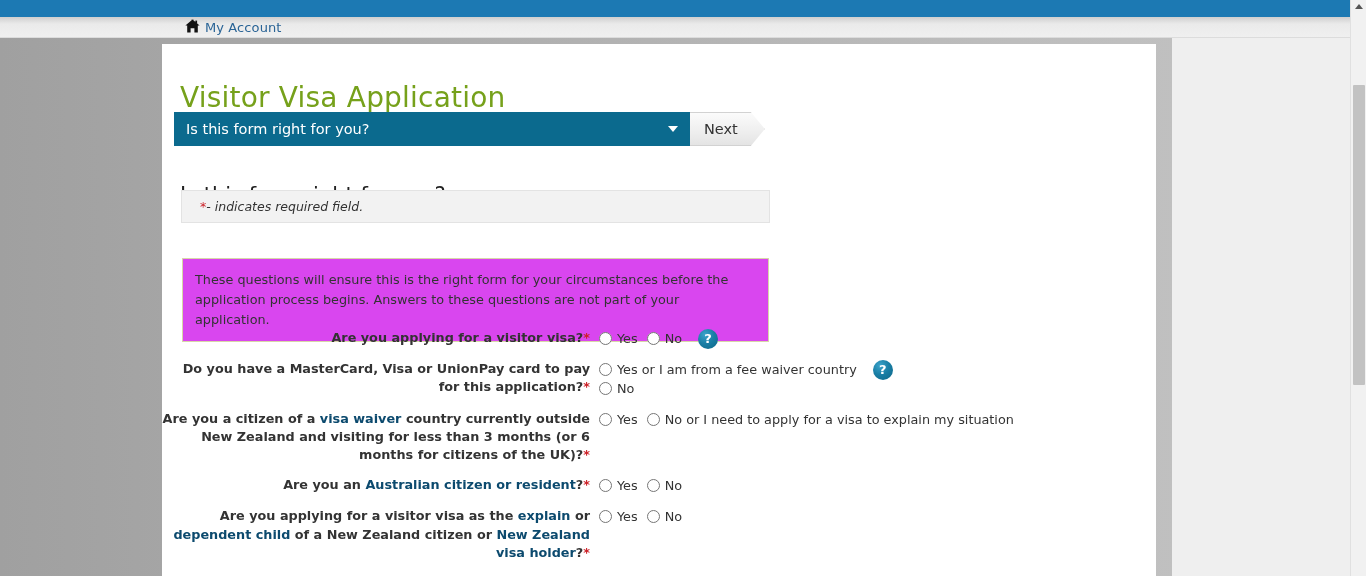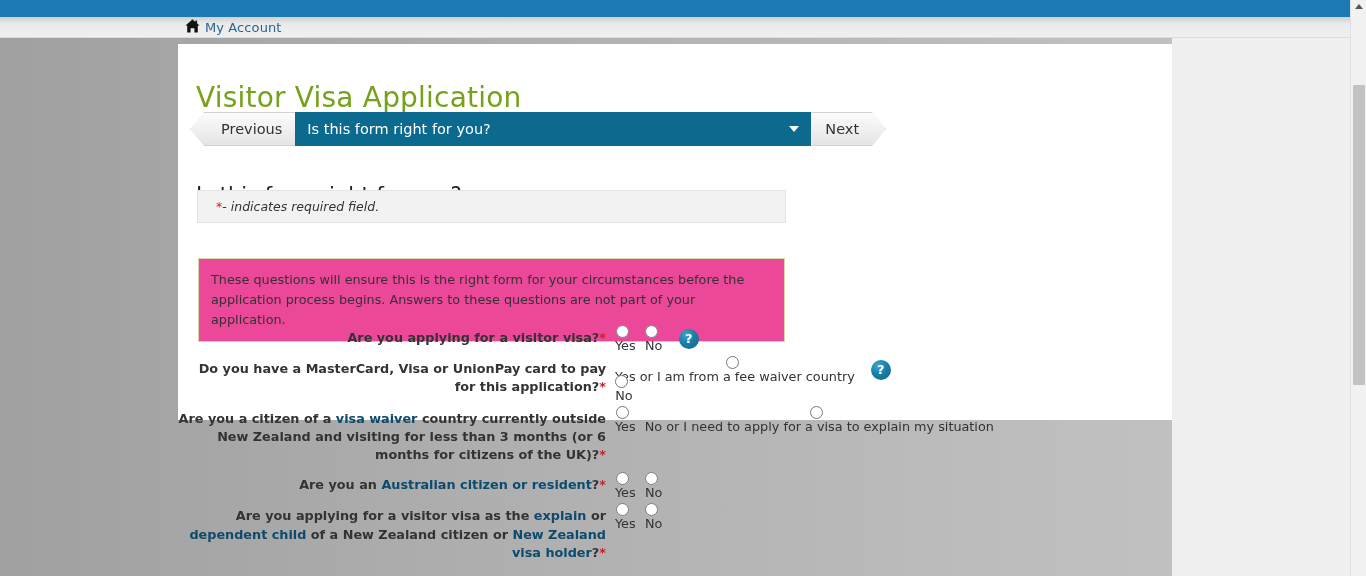--- a/index.html
+++ b/index.html
@@ -59,23 +59,23 @@
   .account-link {
     color: #2a6496;
     font-size: 13px;
     text-decoration: none;
     letter-spacing: .1px;
   }
 
   
   .panel {
     position: absolute;
-    left: 178px; top: 44px;
+    left: 162px; top: 44px;
     width: 994px;
-    height: 376px;
+    height: 532px;
     background: #ffffff;
   }
 
   
   .page-title {
     position: absolute;
     left: 18px; top: 18px;
     font-size: 28px;
     color: #76a11b;
     font-weight: normal;
@@ -157,21 +157,21 @@
     color: #333;
   }
   .asterisk { color: #cc2027; font-style: normal; }
 
   
   .info-box {
     position: absolute;
     left: 20px; top: 214px;
     width: 587px;
     box-sizing: border-box;
-    background: #ec4899;
+    background: #d946ef;
     border: 1px solid #d8d6a8;
     padding: 11px 26px 12px 12px;
     font-size: 12.8px;
     color: #333;
     line-height: 1.55;
   }
 
   
   .form-area {
     position: absolute;
@@ -201,21 +201,20 @@
   }
   .opt-line {
     display: flex;
     align-items: center;
     height: 19px;
   }
   .opt {
     display: flex;
     align-items: center;
     margin-right: 9px;
-    flex-direction: column;
   }
   input[type="radio"] {
     width: 13px; height: 13px;
     margin: 0 5px 0 0;
     cursor: pointer;
   }
   .opt label {
     font-size: 12.8px;
     color: #333;
     cursor: pointer;
@@ -282,23 +281,20 @@
     </span>
     <a class="account-link" href="#">My Account</a>
   </div>
 </div>
 
 <div class="panel">
 
   <h1 class="page-title">Visitor Visa Application</h1>
 
   <div class="navbar">
-    <div class="nav-btn nav-prev">
-      <span>Previous</span>
-    </div>
     <div class="nav-select">
       <span class="nav-select-label">Is this form right for you?</span>
       <span class="caret"></span>
     </div>
     <div class="nav-btn nav-next">
       <span>Next</span>
     </div>
   </div>
 
   <h2 class="section-heading">Is this form right for you?</h2>

